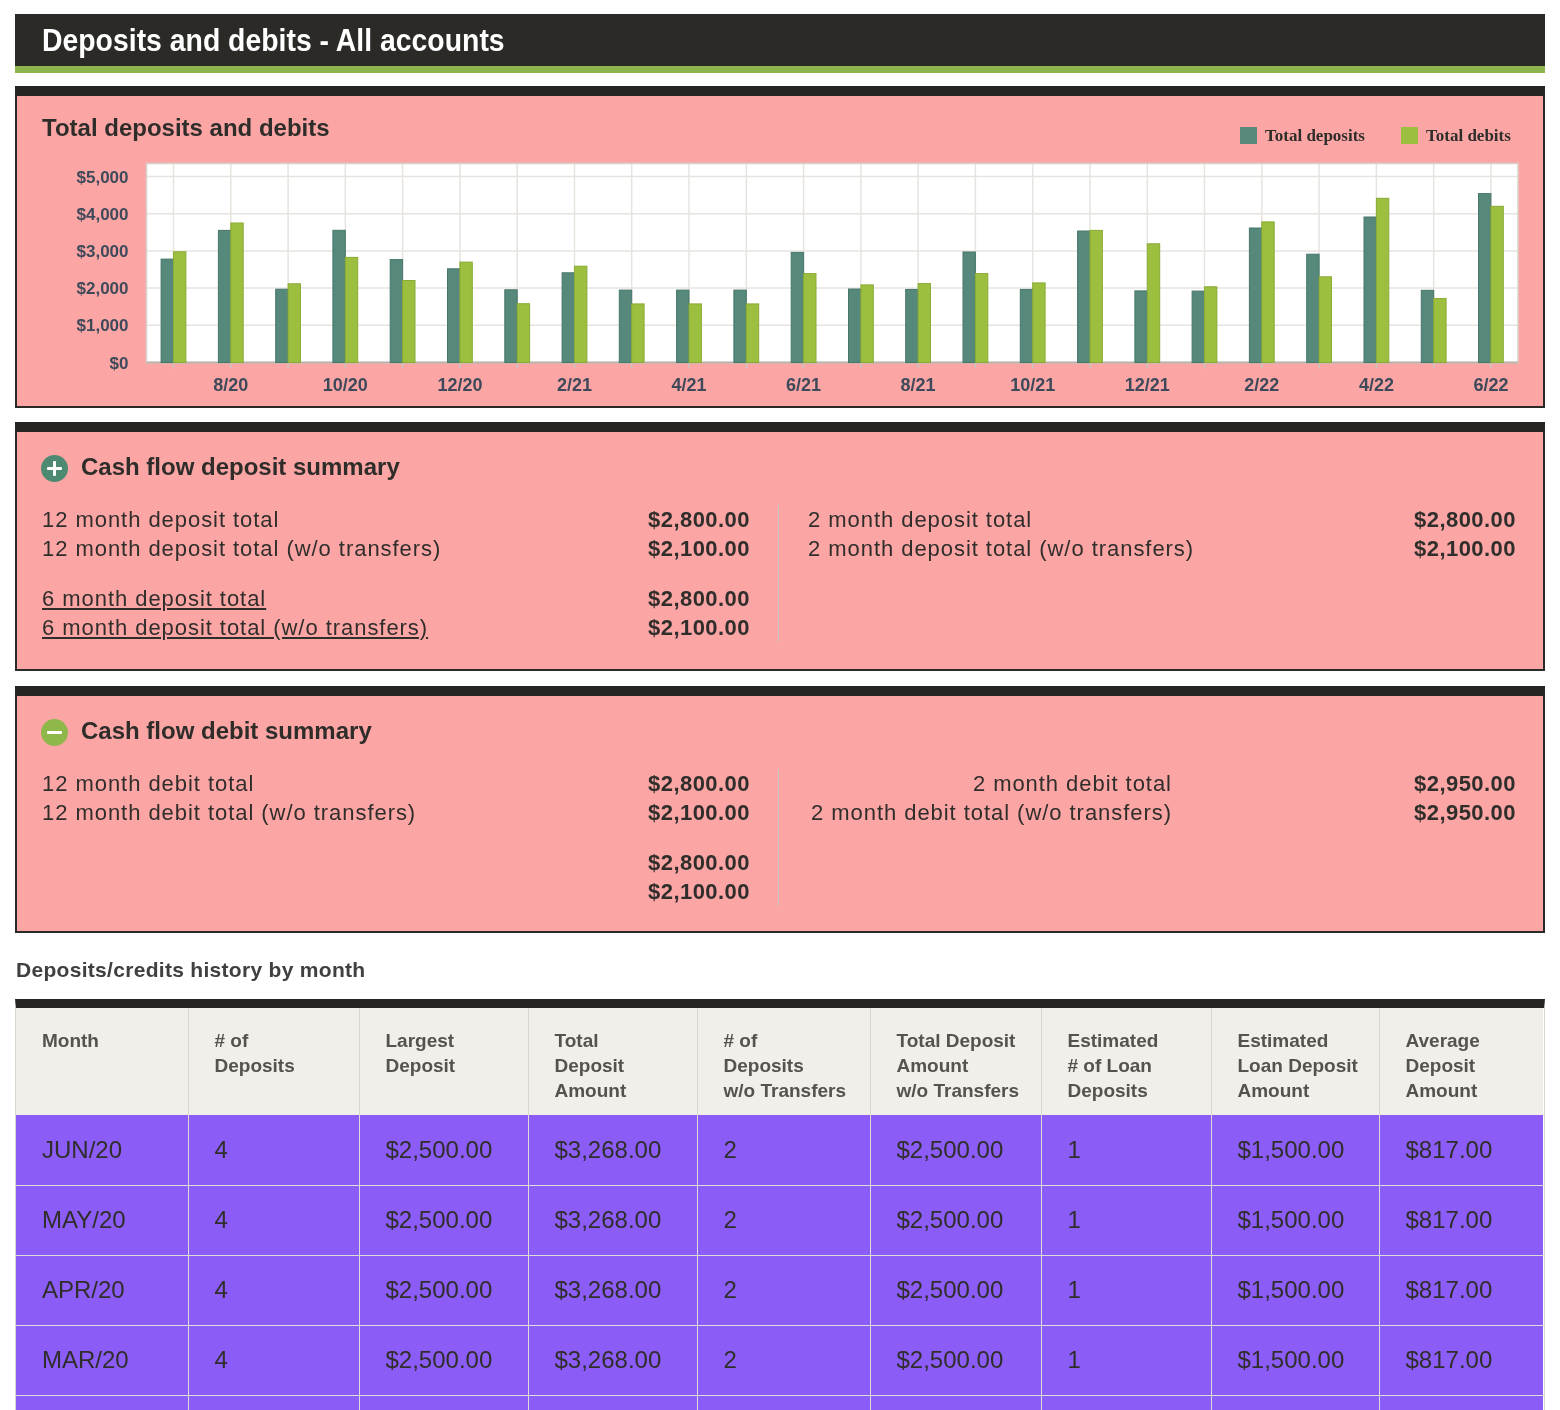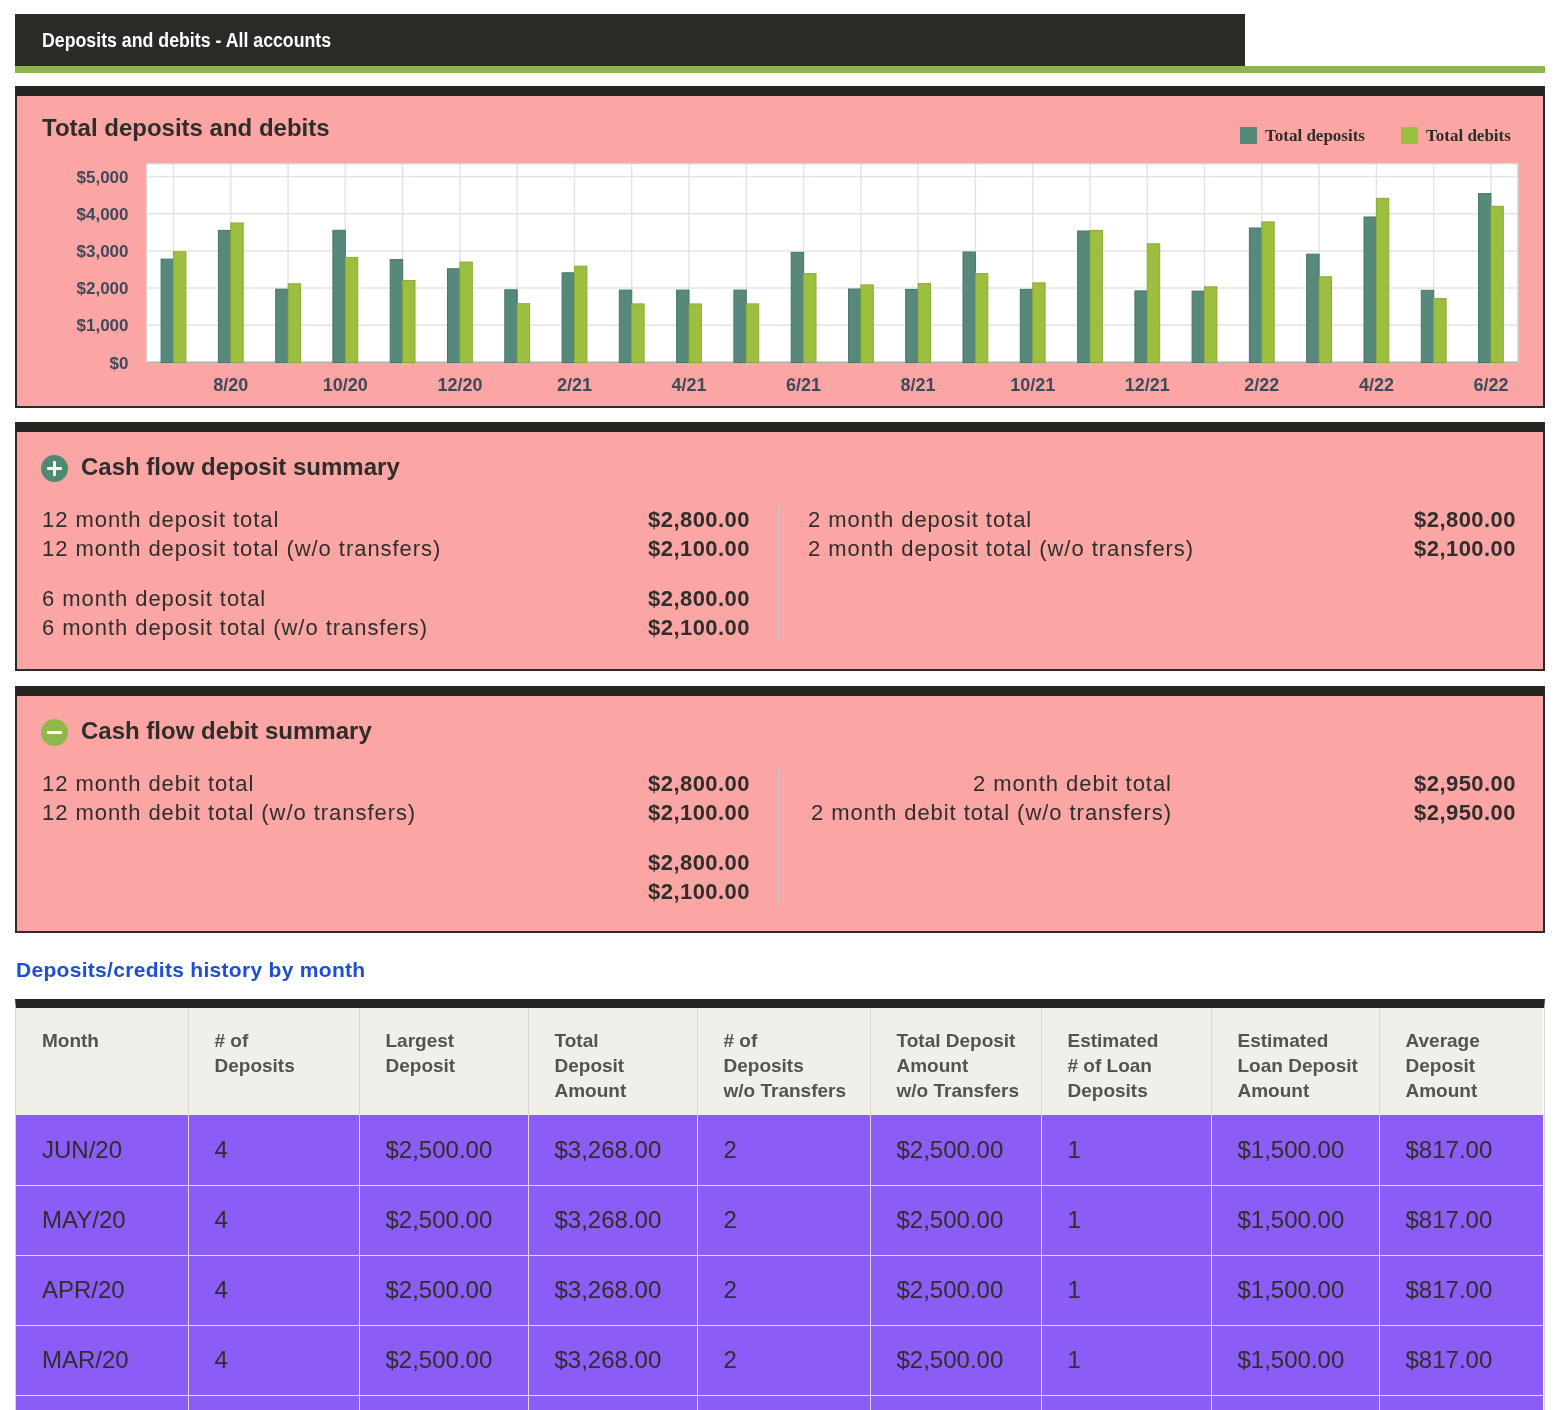--- a/index.html
+++ b/index.html
@@ -1,31 +1,31 @@
 <!DOCTYPE html>
 <html><head><meta charset="utf-8">
 <style>
 * { margin:0; padding:0; box-sizing:border-box; }
 body { width:1560px; height:1410px; background:#ffffff; font-family:"Liberation Sans", sans-serif; position:relative; overflow:hidden; }
 .abs { position:absolute; }
-.hdrbar { left:15px; top:14px; width:1230px; height:52px; background:#2b2a27; color:#fff; font-size:20px; font-weight:bold; line-height:52px; padding-left:27px; }
+.hdrbar { left:15px; top:14px; width:1530px; height:52px; background:#2b2a27; color:#fff; font-size:32px; font-weight:bold; line-height:52px; padding-left:27px; }
 .hdrbar span { display:inline-block; transform:scaleX(0.887); transform-origin:0 50%; }
 .greenbar { left:15px; top:66px; width:1530px; height:7px; background:#8db54b; }
 .panel { background:#fca5a5; border:2px solid #2b2a27; border-top:10px solid #262522; }
 .chartpanel { left:15px; top:86px; width:1530px; height:322px; }
 .ptitle { font-size:24px; font-weight:bold; color:#2e2d2a; }
 .sq { width:17px; height:17px; }
 .legtext { font-size:17px; font-weight:bold; color:#2e2d2a; line-height:17px;font-family:Liberation Serif, serif; }
 .sumpanel1 { left:15px; top:422px; width:1530px; height:249px; }
 .sumpanel2 { left:15px; top:686px; width:1530px; height:247px; }
 .icircle { width:27px; height:27px; border-radius:50%; }
 .ibar { position:absolute; background:#fff; border-radius:1px; }
 .srow { font-size:22px; color:#2f2e2b; line-height:28.5px; letter-spacing:0.95px; }
 .sval { font-size:22px; font-weight:bold; color:#2f2e2b; line-height:28.5px; letter-spacing:0.45px; text-align:right; width:287px; }
-.tblhead { font-size:21px; font-weight:bold; color:#1d4ed8; letter-spacing:0.3px; }
+.tblhead { font-size:21px; font-weight:bold; color:#404040; letter-spacing:0.3px; }
 table.t { border-collapse:collapse; width:1527px; table-layout:fixed; font-size:24px; color:#2f2e2b; }
 table.t th { background:#f0efea; font-size:19px; font-weight:bold; color:#55534e; text-align:left; vertical-align:top; padding:20px 8px 12px 26px; border-right:1.5px solid #d9d6d0; line-height:25px; }
 table.t td { background:#8b5cf6; padding:0 8px 0 26px; height:70px; border-right:1.5px solid #dedbd5; border-bottom:1.5px solid #dedbd5; }
 table.t th:last-child, table.t td:last-child { border-right:none; }
 </style></head>
 <body>
 <div class="abs hdrbar"><span>Deposits and debits - All accounts</span></div>
 <div class="abs greenbar"></div>
 
 <div class="abs panel chartpanel">
@@ -162,21 +162,21 @@
 </div>
 
 <div class="abs panel sumpanel1">
   <div class="abs icircle" style="left:24px; top:23px; background:#4e8a72;">
     <span class="ibar" style="left:6.2px; top:11.7px; width:14.6px; height:3.7px;"></span>
     <span class="ibar" style="left:11.65px; top:6.2px; width:3.7px; height:14.6px;"></span>
   </div>
   <div class="abs ptitle" style="left:64px; top:21px;">Cash flow deposit summary</div>
   <div class="abs srow" style="left:25px; top:74px;">12 month deposit total<br>12 month deposit total (w/o transfers)</div>
   <div class="abs sval" style="left:446px; top:74px;">$2,800.00<br>$2,100.00</div>
-  <div class="abs srow" style="left:25px; top:153px;">6 month deposit total<br>6 month deposit total (w/o transfers)</div>
+  <div class="abs srow" style="left:25px; top:153px;text-decoration:underline;">6 month deposit total<br>6 month deposit total (w/o transfers)</div>
   <div class="abs sval" style="left:446px; top:153px;">$2,800.00<br>$2,100.00</div>
   <div class="abs" style="left:761px; top:73px; width:1px; height:137px; background:#ccc9c3;"></div>
   <div class="abs srow" style="left:791px; top:74px;">2 month deposit total<br>2 month deposit total (w/o transfers)</div>
   <div class="abs sval" style="left:1212px; top:74px;">$2,800.00<br>$2,100.00</div>
 </div>
 
 <div class="abs panel sumpanel2">
   <div class="abs icircle" style="left:24px; top:23px; background:#8fb84a;">
     <span class="ibar" style="left:6.2px; top:11.7px; width:14.6px; height:3.7px;"></span>
   </div>

